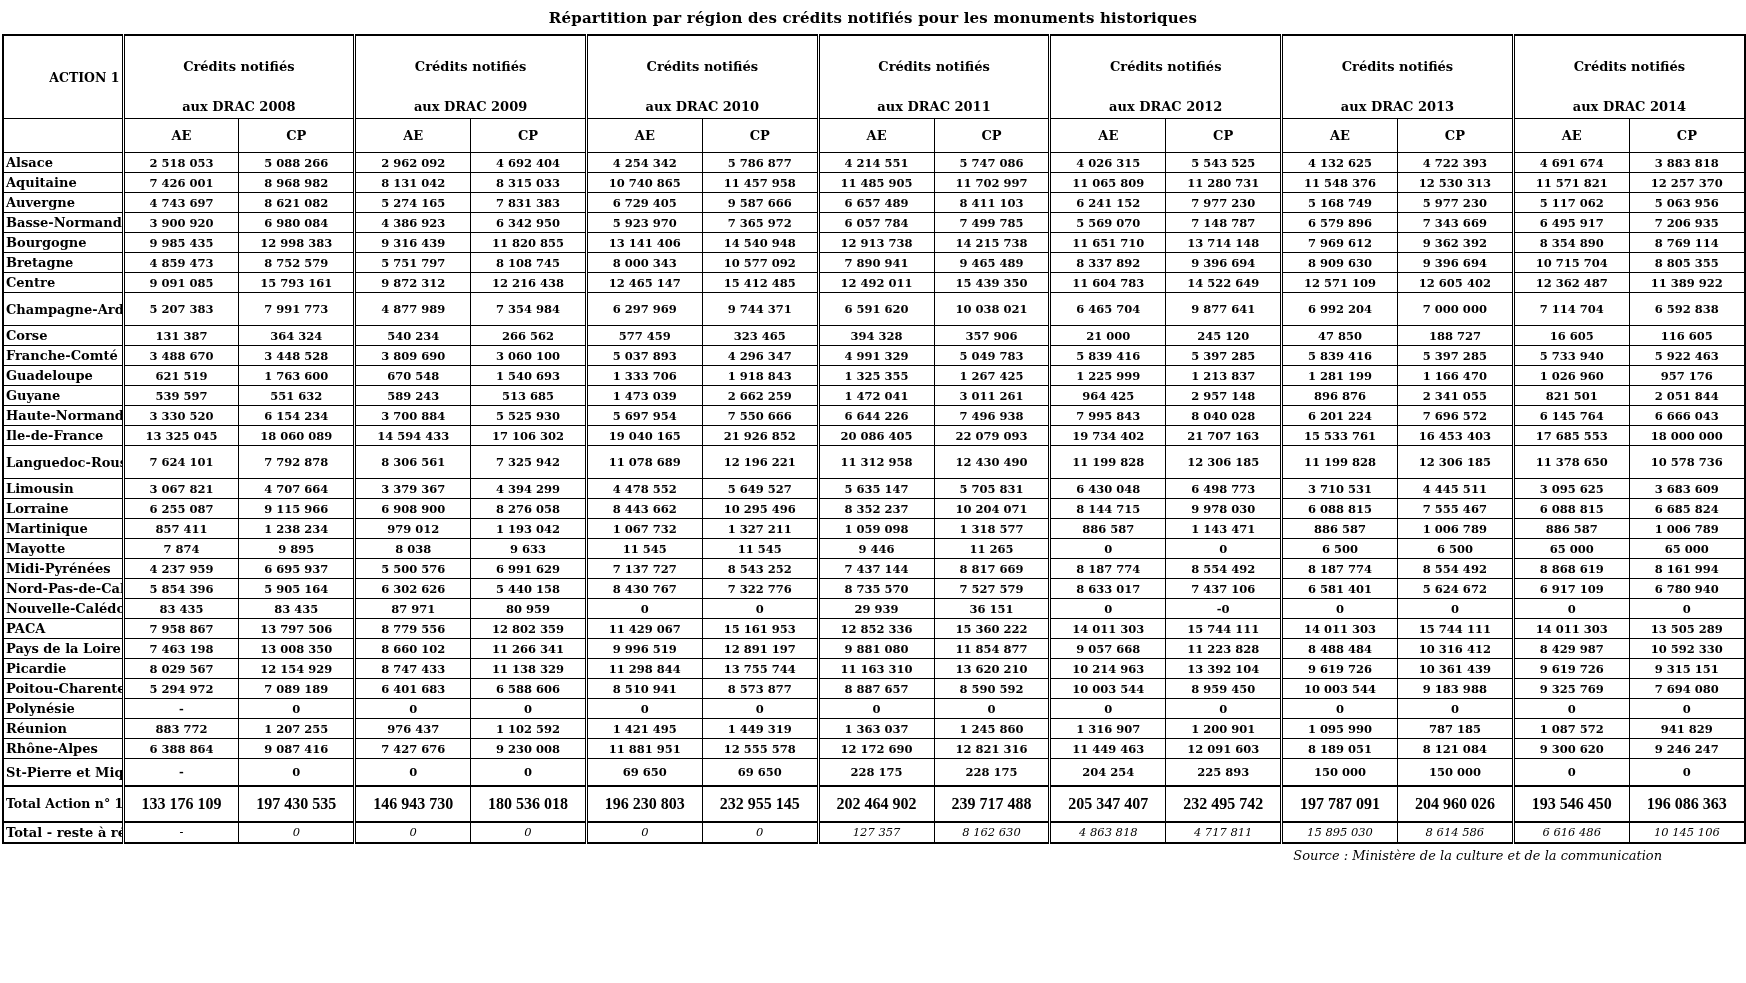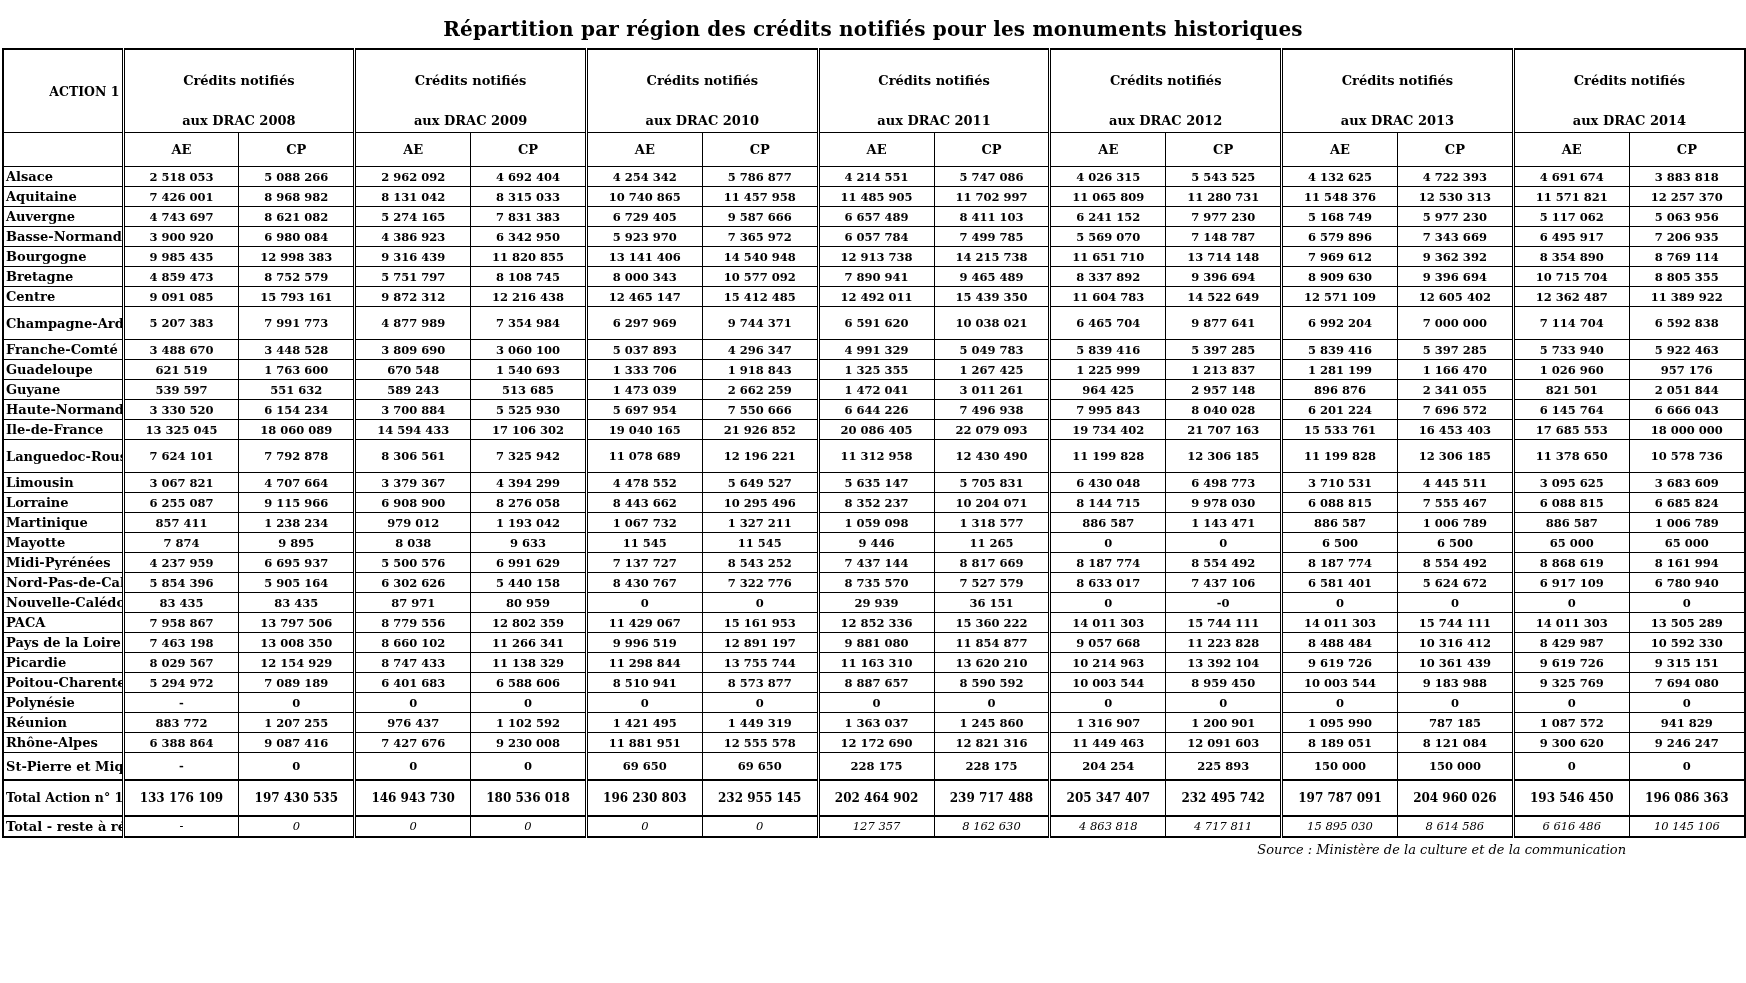--- a/index.html
+++ b/index.html
@@ -10,22 +10,22 @@
   }
   #page {
     position: relative;
     width: 1746px;
     height: 983px;
     overflow: hidden;
   }
   .title {
     text-align: center;
     font-weight: bold;
-    font-size: 20px;
-    padding-top: 17px;
+    font-size: 15px;
+    padding-top: 9px;
     letter-spacing: 0.2px;
   }
   table.credits {
     border-collapse: collapse;
     table-layout: fixed;
     width: 1742px;
     margin: 7px 2px 0 2px;
     border: 2px solid #000;
   }
   table.credits th, table.credits td {
@@ -72,32 +72,32 @@
   tr.data-row { height: 20px; }
   tr.tall { height: 33px; }
   tr.semi-tall { height: 27px; }
   tr.total-row { height: 36px; }
   tr.total-row td {
     border-top: 2px solid #000000;
     border-bottom: 2px solid #000;
     font-weight: bold;
   }
   tr.total-row td.region { font-size: 12.5px; font-weight: bold; }
-  tr.total-row td.val { font-size: 12px; }
+  tr.total-row td.val { font-size: 16px; font-family: Liberation Serif, serif; }
   tr.reste-row { height: 21px; }
   tr.reste-row td.val {
     font-weight: normal;
     font-style: italic;
     font-size: 11.5px;
   }
   .source {
     text-align: right;
     font-style: italic;
     font-size: 13px;
-    padding-right: 120px;
+    padding-right: 84px;
     padding-top: 4px;
   }
 </style>
 </head>
 <body>
 
 <div id="page">
   <div class="title">Répartition par région des crédits notifiés pour les monuments historiques</div>
 
   <table class="credits">
@@ -299,20 +299,37 @@
           <td class="val grp">6 591 620</td>
           <td class="val">10 038 021</td>
           <td class="val grp">6 465 704</td>
           <td class="val">9 877 641</td>
           <td class="val grp">6 992 204</td>
           <td class="val">7 000 000</td>
           <td class="val grp">7 114 704</td>
           <td class="val">6 592 838</td>
         </tr>
         <tr class="data-row">
+          <td class="region">Corse</td>
+          <td class="val grp">131 387</td>
+          <td class="val">364 324</td>
+          <td class="val grp">540 234</td>
+          <td class="val">266 562</td>
+          <td class="val grp">577 459</td>
+          <td class="val">323 465</td>
+          <td class="val grp">394 328</td>
+          <td class="val">357 906</td>
+          <td class="val grp">21 000</td>
+          <td class="val">245 120</td>
+          <td class="val grp">47 850</td>
+          <td class="val">188 727</td>
+          <td class="val grp">16 605</td>
+          <td class="val">116 605</td>
+        </tr>
+        <tr class="data-row">
           <td class="region">Franche-Comté</td>
           <td class="val grp">3 488 670</td>
           <td class="val">3 448 528</td>
           <td class="val grp">3 809 690</td>
           <td class="val">3 060 100</td>
           <td class="val grp">5 037 893</td>
           <td class="val">4 296 347</td>
           <td class="val grp">4 991 329</td>
           <td class="val">5 049 783</td>
           <td class="val grp">5 839 416</td>

